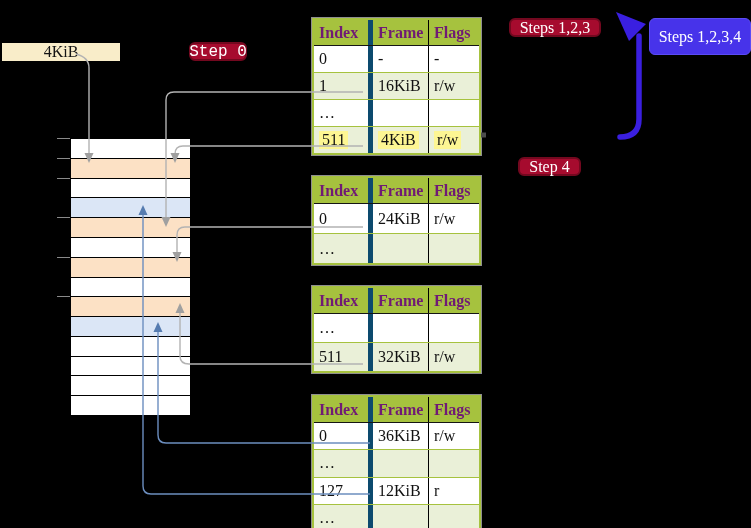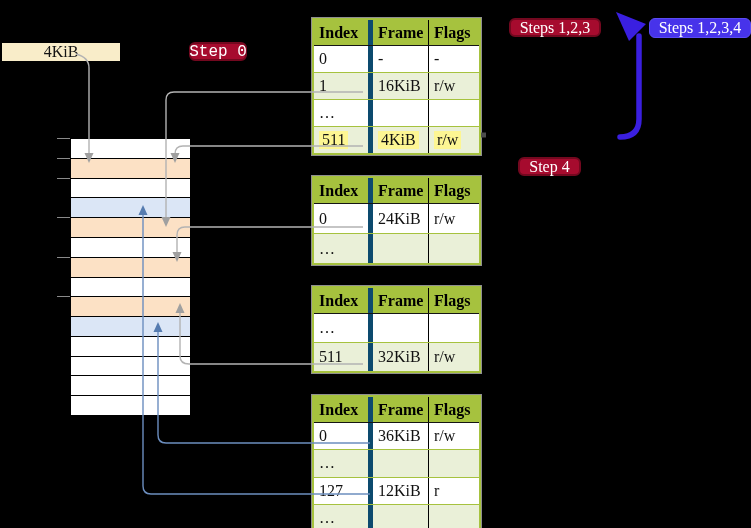--- a/index.html
+++ b/index.html
@@ -15,21 +15,21 @@
   }
   
   .badge{
     position:absolute;display:flex;align-items:center;justify-content:center;
     color:#fff;font-size:16px;border-radius:6px;box-sizing:border-box;white-space:nowrap;
   }
   .badge.red{background:var(--badge-red,#a60b2e);border:2px solid #73081f;}
   .badge.blue{background:var(--badge-blue,#4733ea);border:1px solid #5b4bf5;}
   #badge-step0{left:189px;top:42px;width:58px;height:19px;font-family:Liberation Mono, monospace;}
   #badge-steps123{left:509px;top:18px;width:92px;height:19px;}
-  #badge-steps1234{left:649px;top:18px;width:102px;height:20px;}
+  #badge-steps1234{left:649px;top:18px;width:102px;height:37px;}
   #badge-step4{left:518px;top:157px;width:63px;height:19px;}
   
   .srow{
     position:absolute;left:70px;width:121px;box-sizing:border-box;
     border:1px solid #000;background:#fff;
   }
   .srow.peach{background:var(--peach,#fce1c5);}
   .srow.blue{background:var(--lblue,#dbe6f6);}
   .srow.white{background:#ffffff;}
   .tick{position:absolute;left:57px;width:13px;height:1px;background:#8a8a8a;}
@@ -44,21 +44,21 @@
   .trow.r0{border-top:1px solid #141414;}
   .trow.shaded{background:var(--rowgreen,#eaf0d8);}
   .tcell{
     box-sizing:border-box;display:flex;align-items:center;padding-left:5px;
     overflow:hidden;white-space:nowrap;
   }
   .tcell:nth-child(1){width:54px;}
   .tcell:nth-child(2){width:60px;border-left:5px solid #0c4a6e;}
   .tcell:nth-child(3){width:51px;border-left:1px solid #000;}
   .tcell.th{
-    background:var(--green,#a6c23e);color:#000000;font-weight:bold;font-size:16px;
+    background:var(--green,#a6c23e);color:#701a75;font-weight:bold;font-size:16px;
   }
   .hl{background:var(--hl,#fdf693);padding:0 3px;}
   
   #overlay{position:absolute;left:0;top:0;pointer-events:none;}
 </style>
 </head>
 <body>
 
 <div id="canvas" style="--badge-red: #a60b2e; --badge-blue: #4733ea; --green: #a6c23e; --rowgreen: #eaf0d8; --hl: #fdf693; --peach: #fce1c5; --lblue: #dbe6f6; --cream: #f9edc9;">
 

